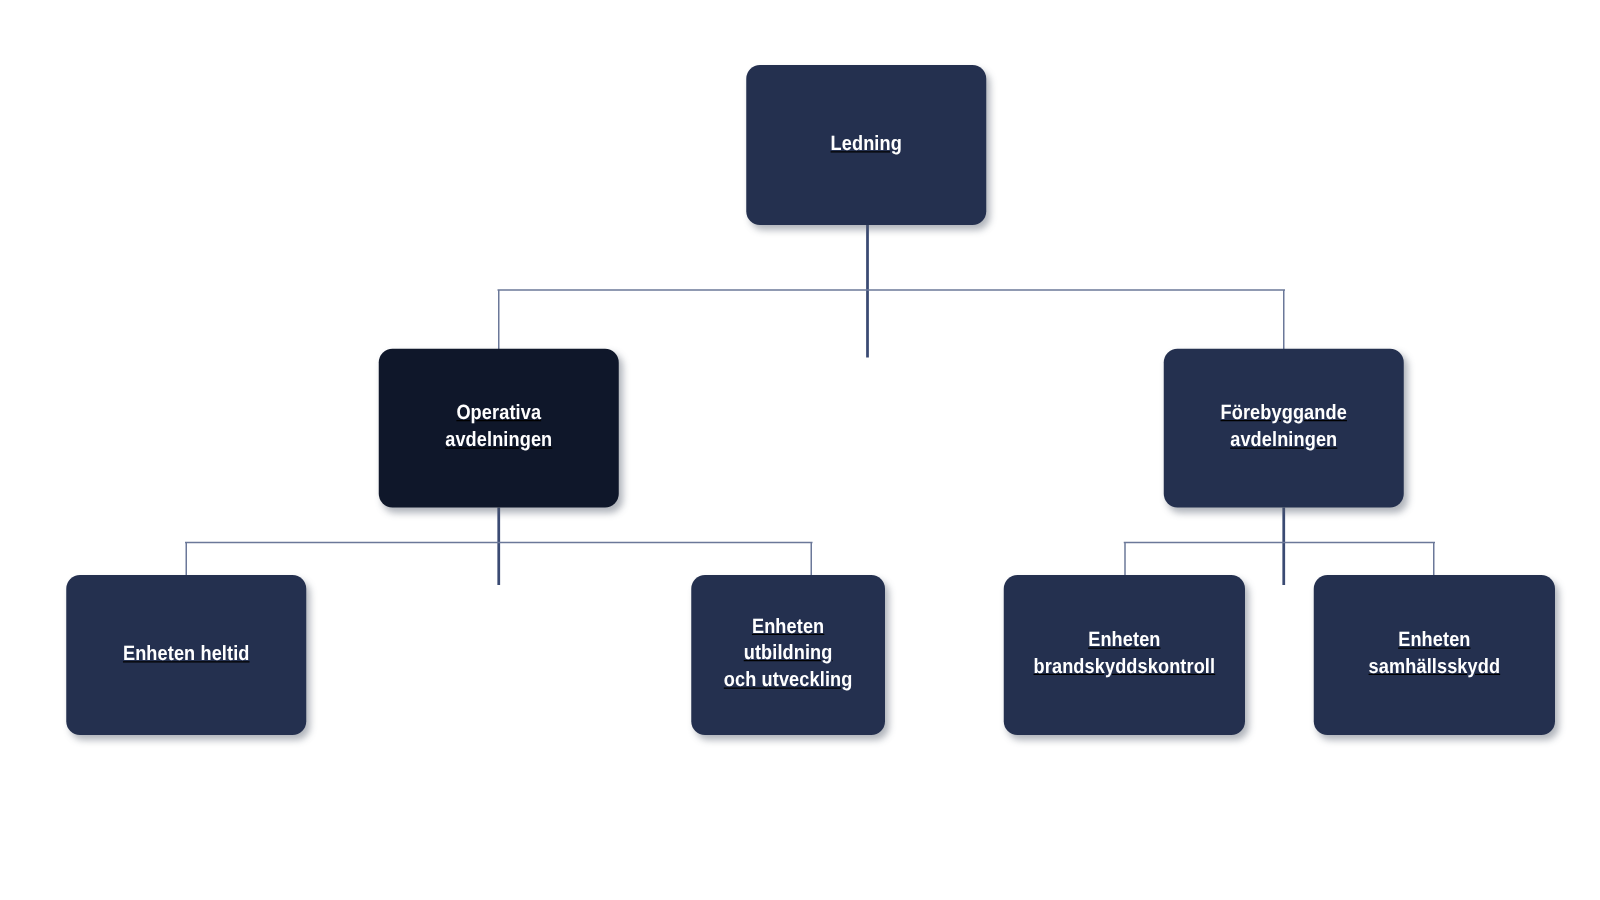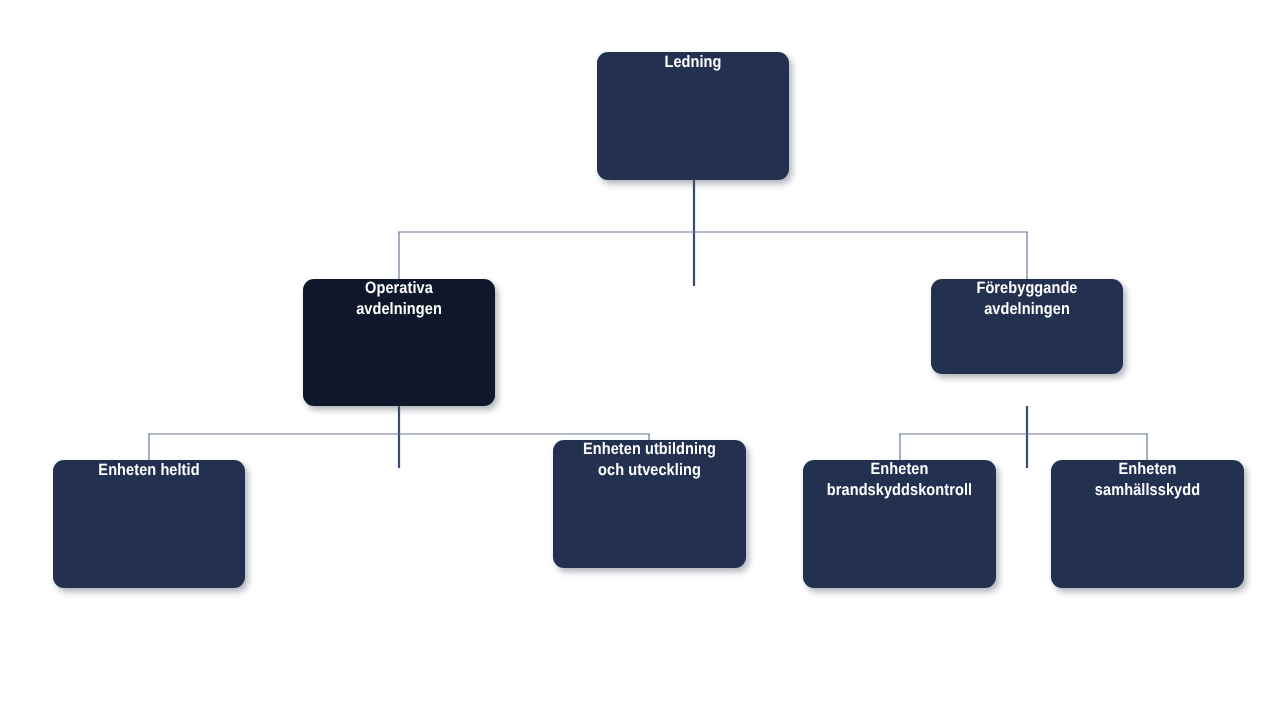--- a/index.html
+++ b/index.html
@@ -30,22 +30,24 @@
     pointer-events: none;
   }
   
   .node {
     position: absolute;
     box-sizing: border-box;
     background: #24304f;
     border-radius: 11px;
     box-shadow: 3px 4px 6px rgba(80, 88, 104, 0.45);
     display: flex;
+    align-items: center;
     justify-content: center;
     overflow: hidden;
+    text-decoration: underline;
   }
   .node-label {
     display: block;
     width: 100%;
     text-align: center;
     color: #ffffff;
     font-family: "Liberation Sans Narrow", "Liberation Sans", "DejaVu Sans Condensed", "DejaVu Sans", sans-serif;
     font-weight: bold;
     font-size: 16.5px;
     line-height: 1.28;
@@ -92,31 +94,31 @@
   <div class="node" style="left: 597px; top: 52px; width: 192px; height: 128px; background: rgb(36, 48, 79);">
     <span class="node-label" style="color: rgb(255, 255, 255);">Ledning</span>
   </div>
 
   <div class="node two-line" style="left: 303px; top: 279px; width: 192px; height: 127px; background: #0f172a;">
     <span class="node-label" style="color: rgb(255, 255, 255);">Operativa
 avdelningen</span>
   </div>
 
 
-  <div class="node two-line" style="left: 931px; top: 279px; width: 192px; height: 95px; background: rgb(36, 48, 79);">
+  <div class="node two-line" style="left: 931px; top: 279px; width: 192px; height: 127px; background: rgb(36, 48, 79);">
     <span class="node-label" style="color: rgb(255, 255, 255);">Förebyggande
 avdelningen</span>
   </div>
 
   <div class="node" style="left: 53px; top: 460px; width: 192px; height: 128px; background: rgb(36, 48, 79);">
     <span class="node-label" style="color: rgb(255, 255, 255);">Enheten heltid</span>
   </div>
 
 
-  <div class="node two-line" style="left: 553px; top: 440px; width: 193px; height: 128px; background: rgb(36, 48, 79);">
+  <div class="node two-line" style="left: 553px; top: 460px; width: 155px; height: 128px; background: rgb(36, 48, 79);">
     <span class="node-label" style="color: rgb(255, 255, 255);">Enheten utbildning
 och utveckling</span>
   </div>
 
   <div class="node two-line" style="left: 803px; top: 460px; width: 193px; height: 128px; background: rgb(36, 48, 79);">
     <span class="node-label" style="color: rgb(255, 255, 255);">Enheten
 brandskyddskontroll</span>
   </div>
 
   <div class="node two-line" style="left: 1051px; top: 460px; width: 193px; height: 128px; background: rgb(36, 48, 79);">

